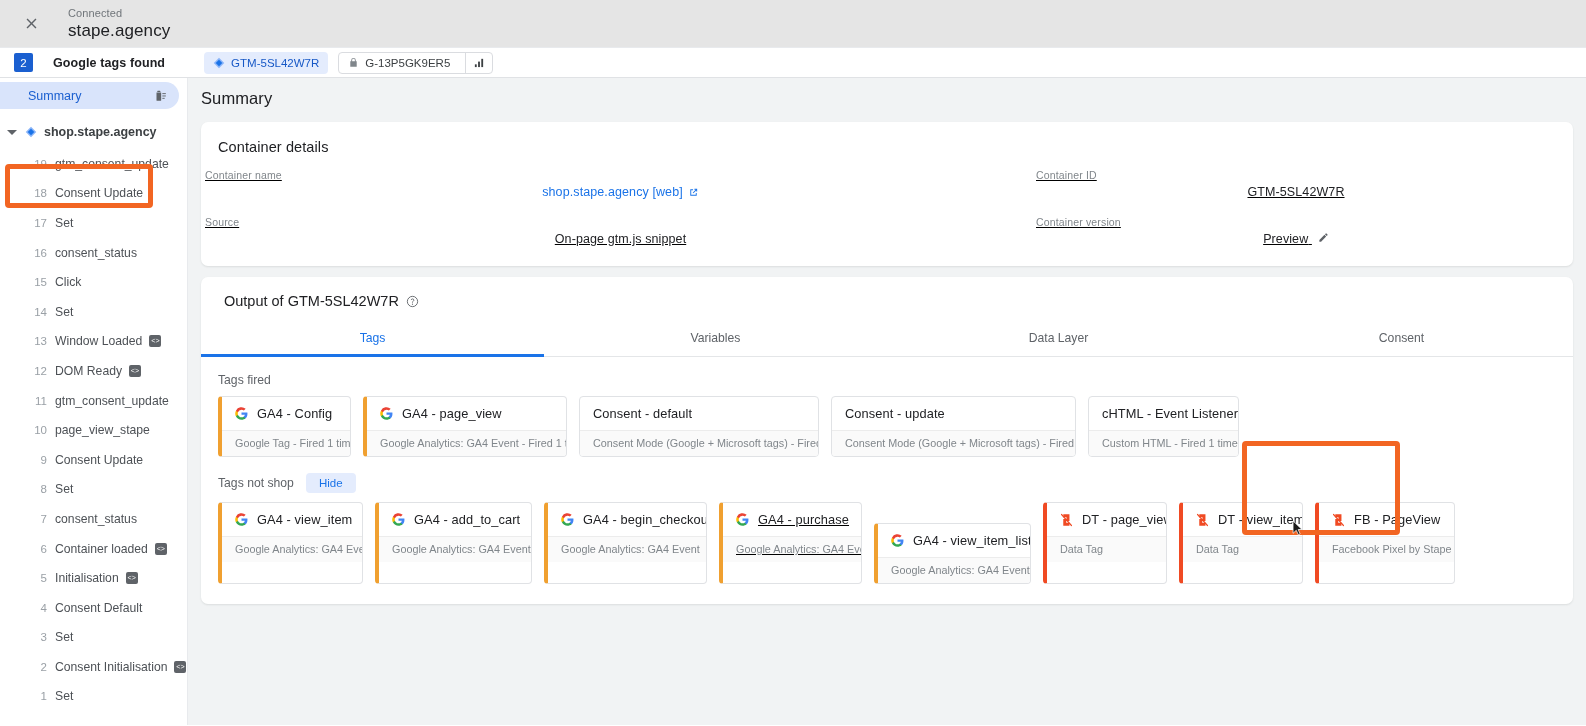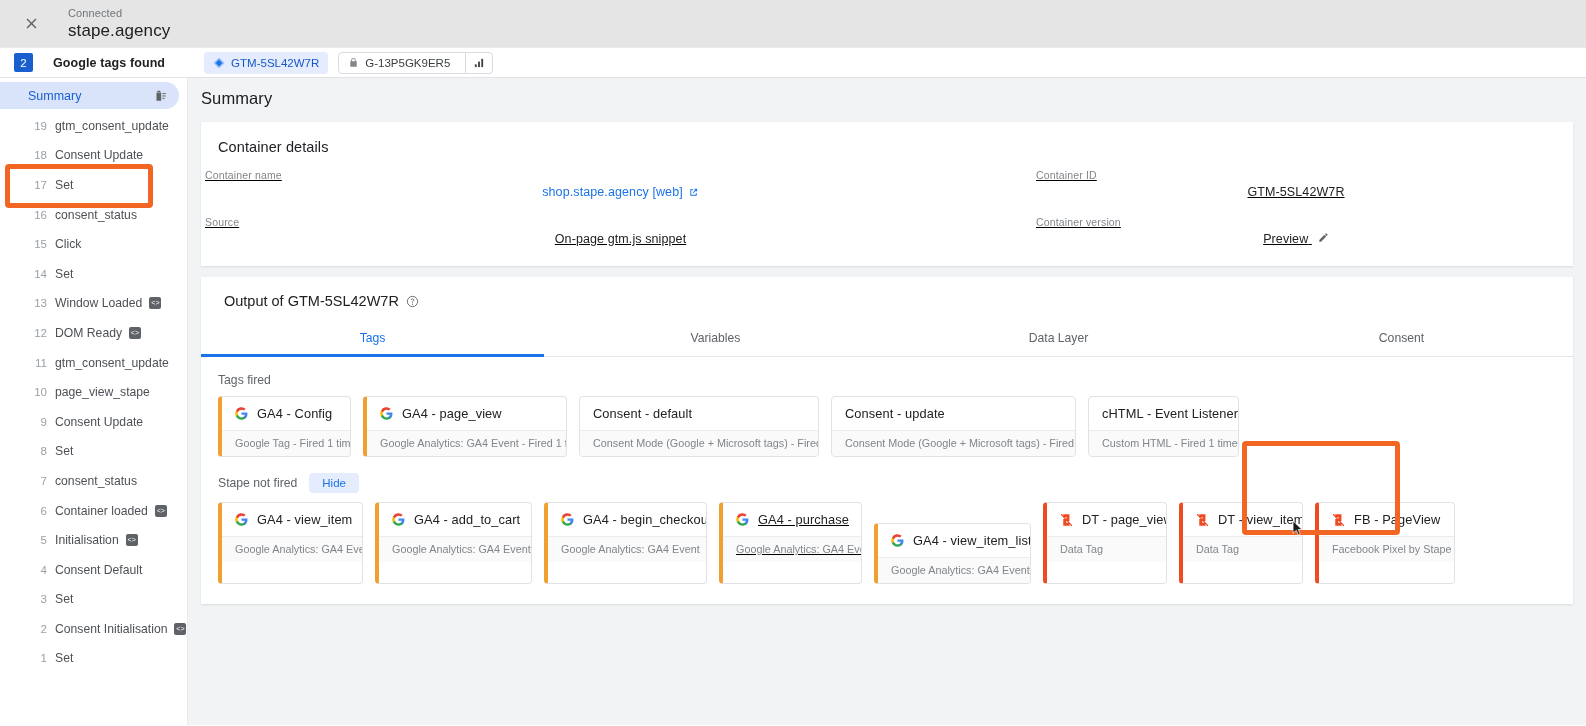--- a/index.html
+++ b/index.html
@@ -149,21 +149,21 @@
     overflow: hidden;
     position: relative;
   }
   .page-title {
     font-size: 16.5px; color: #202124;
     margin: 0 0 14px 13px;
     letter-spacing: .1px;
   }
   .card {
     background: #fff;
-    border-radius: 0;
+    border-radius: 7px;
     margin: 0 13px 11px 13px;
     box-shadow: 0 1px 2px rgba(60,64,67,.12);
   }
   .card-h {
     font-size: 14.5px; color: #202124;
     padding: 17px 0 0 17px;
     letter-spacing: .1px;
   }
   .details-grid {
     display: flex;
@@ -302,20 +302,28 @@
     <div class="side-summary">
       <span class="lbl">Summary</span>
       <svg class="trash-ic" viewBox="0 0 24 24">
         <path d="M6 7h8v13a1 1 0 0 1-1 1H7a1 1 0 0 1-1-1zM8 4h4l1 2H7z" fill="#5f6368"></path>
         <rect x="16" y="8" width="6" height="1.6" fill="#5f6368"></rect>
         <rect x="16" y="12" width="6" height="1.6" fill="#5f6368"></rect>
         <rect x="16" y="16" width="4" height="1.6" fill="#5f6368"></rect>
       </svg>
     </div>
 
+    <div class="side-domain">
+      <span class="caret"></span>
+      <svg class="gtm-diamond" viewBox="0 0 24 24">
+        <path d="M12 1.5 22.5 12 12 22.5 1.5 12z" fill="#8ab4f8"></path>
+        <path d="M12 5.5 18.5 12 12 18.5 5.5 12z" fill="#1a73e8"></path>
+      </svg>
+      <span class="dname">shop.stape.agency</span>
+    </div>
 
     <div class="ev-list" id="ev-list">
         <div class="ev">
           <span class="num">19</span>
           <span class="nm">gtm_consent_update</span>
         </div>
         <div class="ev">
           <span class="num">18</span>
           <span class="nm">Consent Update</span>
         </div>
@@ -492,21 +500,21 @@
               <div class="tc-top">
                 <span>cHTML - Event Listener</span>
               </div>
               <div class="tc-bot">Custom HTML - Fired 1 time</div>
             </div>
           </div>
       </div>
 
       <div class="sec" style="padding-bottom:20px;">
         <div class="sec-title-row">
-          <span class="sec-title">Stape not fired</span>
+          <span class="sec-title">Tags not shop</span>
           <button class="hide-btn">Hide</button>
         </div>
         <div class="tag-row" id="notfired-row">
             <div class="tag-card" style="width: 145px;">
               <div class="tc-top">
                 <svg class="g-ic" viewBox="0 0 24 24">
                   <path d="M23 12.3c0-.8-.1-1.6-.2-2.3H12v4.5h6.2a5.3 5.3 0 0 1-2.3 3.5v2.9h3.7c2.2-2 3.4-5 3.4-8.6z" fill="#4285f4"></path>
                   <path d="M12 23.5c3.1 0 5.7-1 7.6-2.8l-3.7-2.9c-1 .7-2.3 1.1-3.9 1.1-3 0-5.6-2-6.5-4.8H1.7v3a11.5 11.5 0 0 0 10.3 6.4z" fill="#34a853"></path>
                   <path d="M5.5 14.1a6.9 6.9 0 0 1 0-4.4v-3H1.7a11.5 11.5 0 0 0 0 10.4z" fill="#fbbc05"></path>
                   <path d="M12 4.9c1.7 0 3.2.6 4.4 1.7l3.3-3.3A11.5 11.5 0 0 0 1.7 6.7l3.8 3a6.9 6.9 0 0 1 6.5-4.8z" fill="#ea4335"></path>

